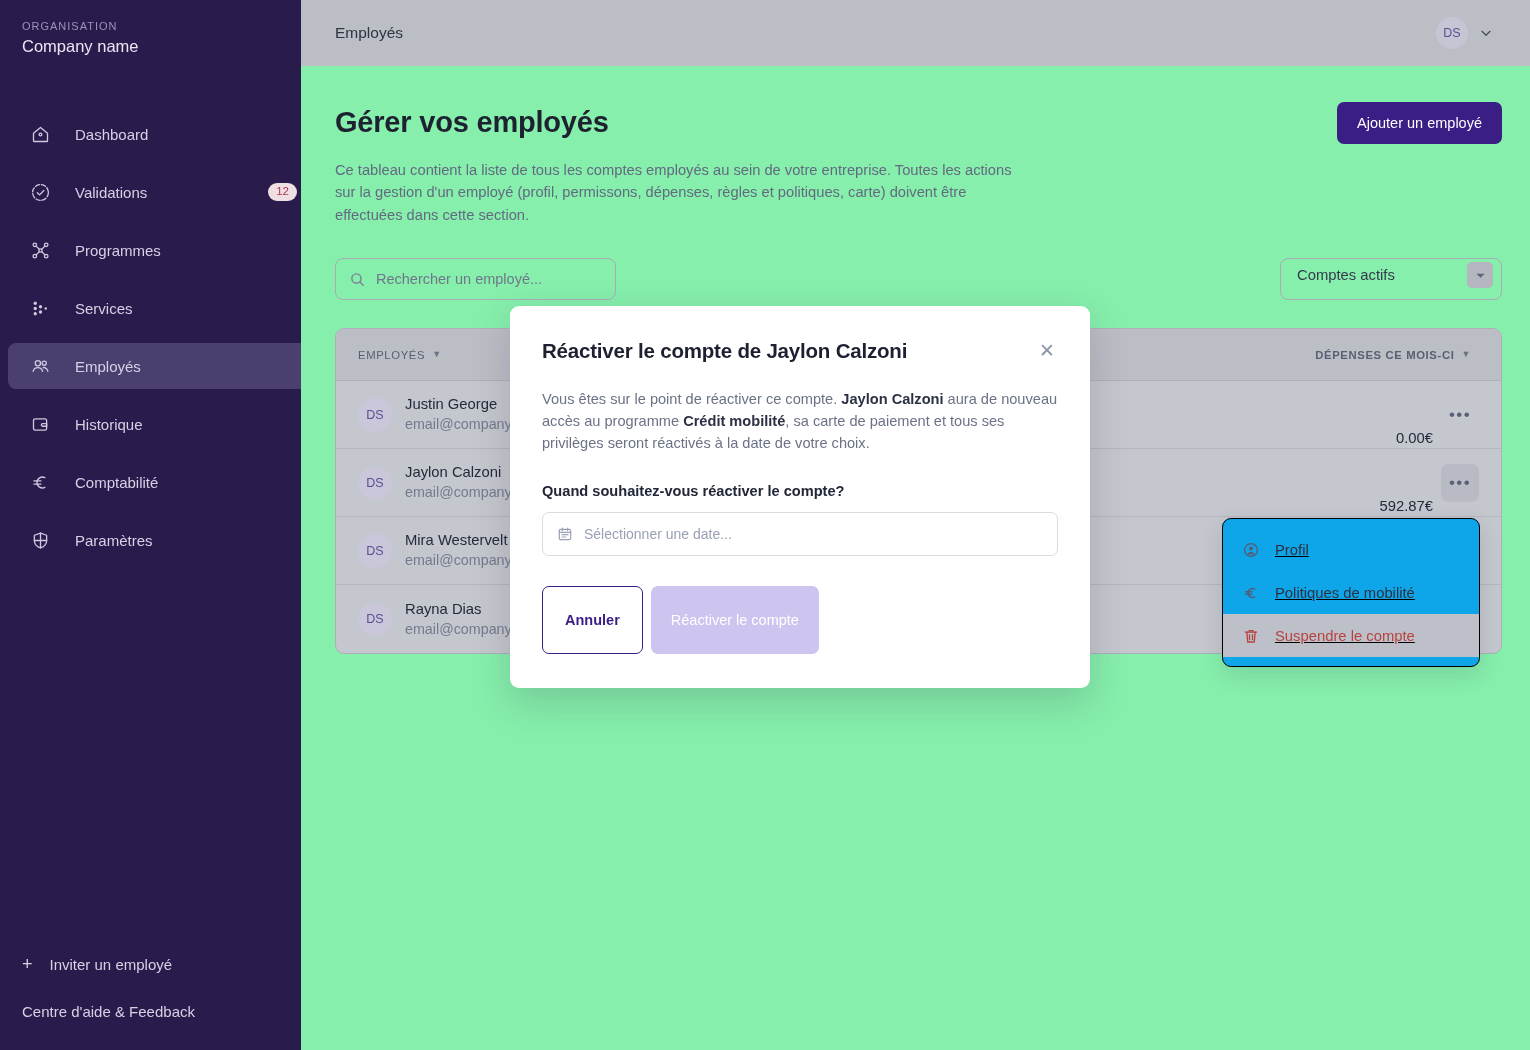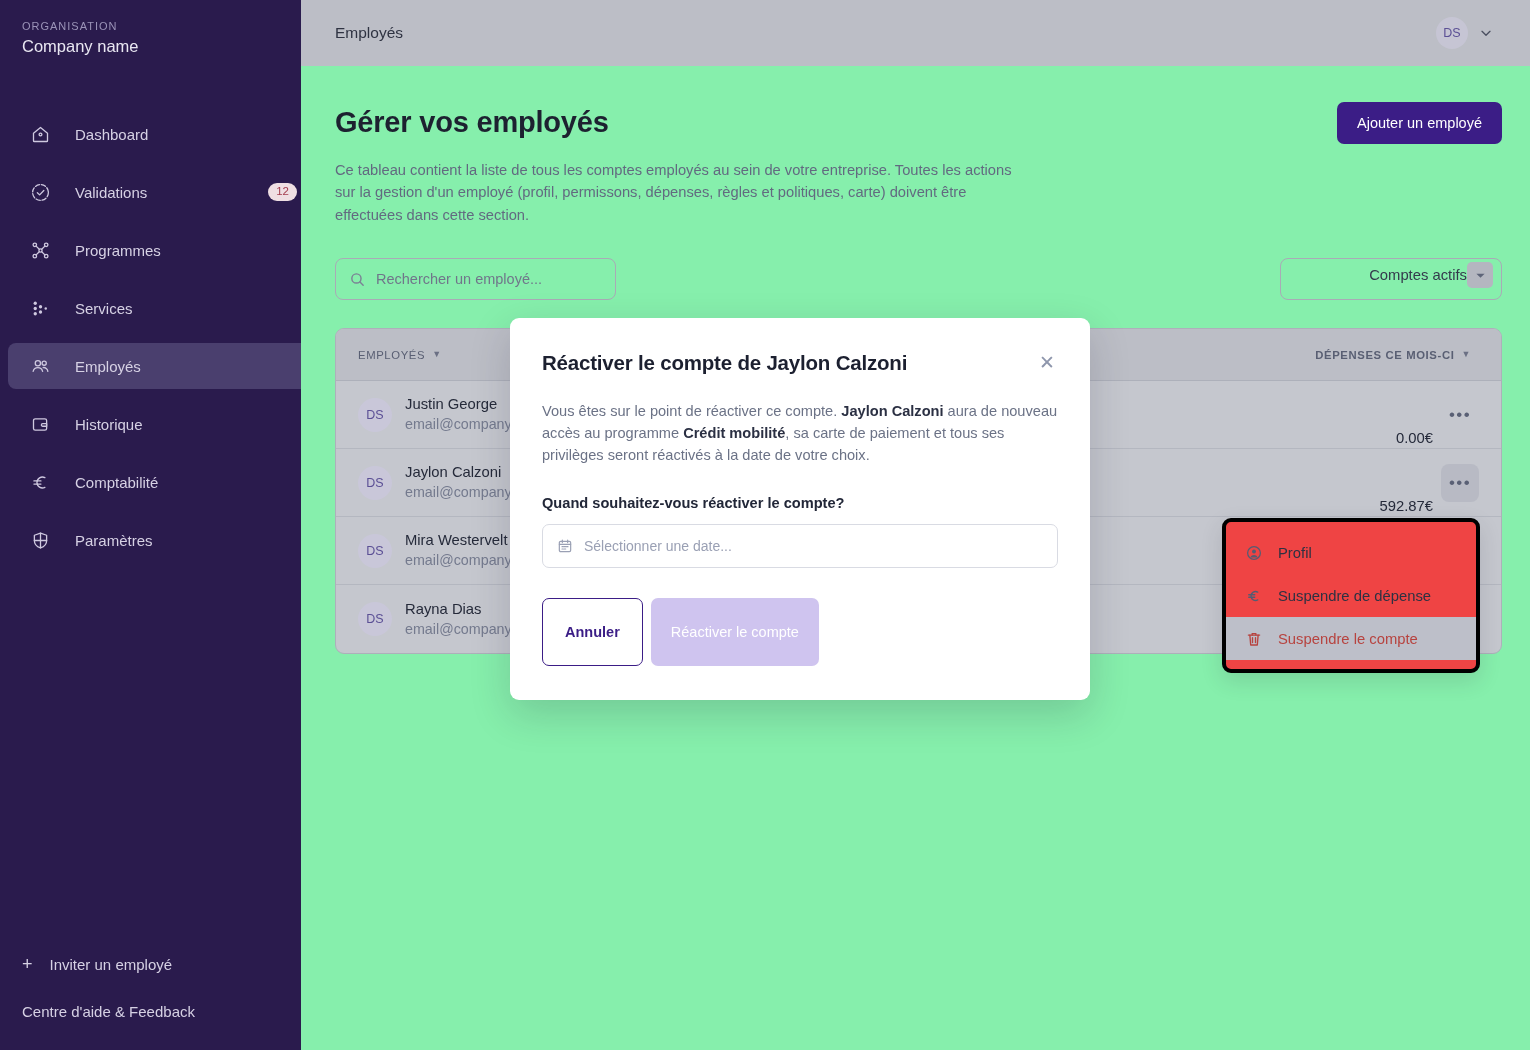--- a/index.html
+++ b/index.html
@@ -185,21 +185,21 @@
   .search-ph {
     margin-left: 10px;
     font-size: 14.5px;
     color: #70768a;
   }
   .select-box {
     width: 222px; height: 42px;
     border: 1px solid #a9abb6;
     border-radius: 8px;
     display: flex; align-items: center;
-    justify-content: flex-end;
+    justify-content: space-between;
     padding: 0 8px 8px 16px;
     cursor: pointer;
   }
   .select-val { font-size: 14.8px; color: #343a4c; }
   .select-caret {
     width: 26px; height: 26px;
     background: #b4b6c0;
     border-radius: 5px;
     display: flex; align-items: center; justify-content: center;
     color: #5e6479;
@@ -306,26 +306,27 @@
     cursor: pointer;
     line-height: 1;
   }
   .dots-btn.open { background: #b8bac4; }
 
   
   .ctx-menu {
     position: absolute;
     left: 1222px; top: 518px;
     width: 258px;
-    background: #ef4444;
-    border: 4px solid #000000;
+    background: #0ea5e9;
+    border: 1px solid #000000;
     border-radius: 9px;
     box-shadow: 0 8px 22px rgba(40,40,60,0.14);
     padding: 9px 0;
     z-index: 40;
+    text-decoration: underline;
   }
   .ctx-item {
     display: flex;
     align-items: center;
     height: 43px;
     padding: 0 14px 0 18px;
     font-size: 14.8px;
     color: #2d3142;
     cursor: pointer;
   }
@@ -343,21 +344,20 @@
   
   .modal {
     position: absolute;
     left: 510px; top: 306px;
     width: 580px;
     background: #ffffff;
     border-radius: 9px;
     box-shadow: 0 14px 40px rgba(30,30,50,0.18);
     padding: 33px 32px 34px 32px;
     z-index: 60;
-    margin-top: 12px;
   }
   .modal-head {
     display: flex;
     align-items: flex-start;
     justify-content: space-between;
   }
   .modal-title {
     font-size: 20.5px;
     font-weight: bold;
     color: #1c2030;
@@ -696,21 +696,21 @@
       </span>
       <span>Profil</span>
     </div>
     <div class="ctx-item">
       <span class="ctx-ic">
         <svg width="18" height="18" viewBox="0 0 24 24" fill="none" stroke="currentColor" stroke-width="1.8" stroke-linecap="round">
           <path d="M17 6.8a6 6 0 1 0 0 10.4"></path>
           <path d="M5 10.3h8M5 13.7h8"></path>
         </svg>
       </span>
-      <span>Suspendre de dépense</span>
+      <span>Politiques de mobilité</span>
     </div>
     <div class="ctx-item danger">
       <span class="ctx-ic">
         <svg width="18" height="18" viewBox="0 0 24 24" fill="none" stroke="currentColor" stroke-width="1.8" stroke-linecap="round" stroke-linejoin="round">
           <path d="M4.5 6.8h15"></path>
           <path d="M9.5 6.8V4.8h5v2"></path>
           <path d="M6.5 6.8 7.6 20h8.8l1.1-13.2"></path>
           <path d="M10 10.2v6.4M14 10.2v6.4"></path>
         </svg>
       </span>

